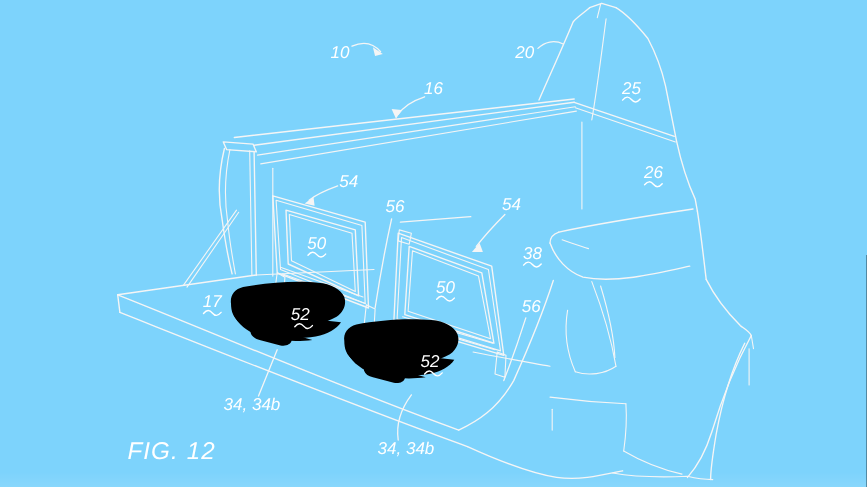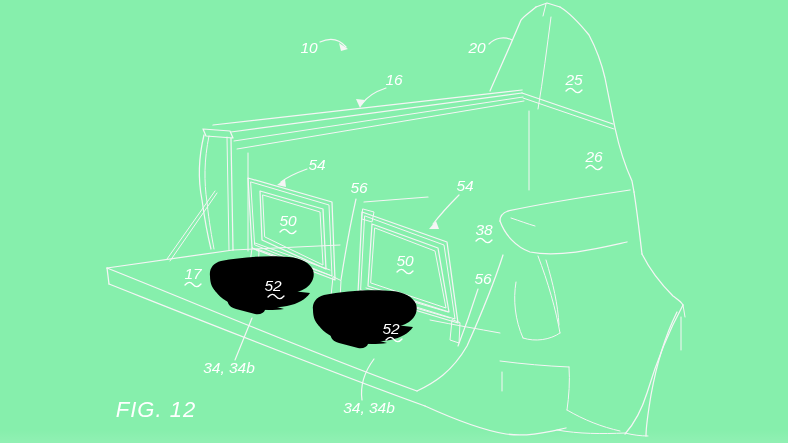--- a/index.html
+++ b/index.html
@@ -1,17 +1,17 @@
 <!DOCTYPE html>
 <html><head>
 <meta charset="utf-8">
 <style>
   html,body{margin:0;padding:0;background:#000;}
   .stage{
-    position:relative;width:788px;height:443px;background:#86efac;overflow:hidden;
+    position:relative;width:788px;height:443px;background:#7dd3fc;overflow:hidden;
     font-family:"Liberation Sans",sans-serif;
   }
   .stage svg{position:absolute;inset:0;}
   .art path, .art line{fill:none;stroke:#f5f5f5;stroke-width:1.25;stroke-linecap:round;stroke-linejoin:round;}
   .art path.thin{stroke-width:1;}
   .leaders path{fill:none;stroke:#f5f5f5;stroke-width:1.2;stroke-linecap:round;}
   .leaders path.ah{fill:#f5f5f5;stroke:none;}
   .labels text{
     fill:#ffffff;font-family:"Liberation Sans",sans-serif;
     font-style:italic;font-size:15.5px;text-anchor:middle;

